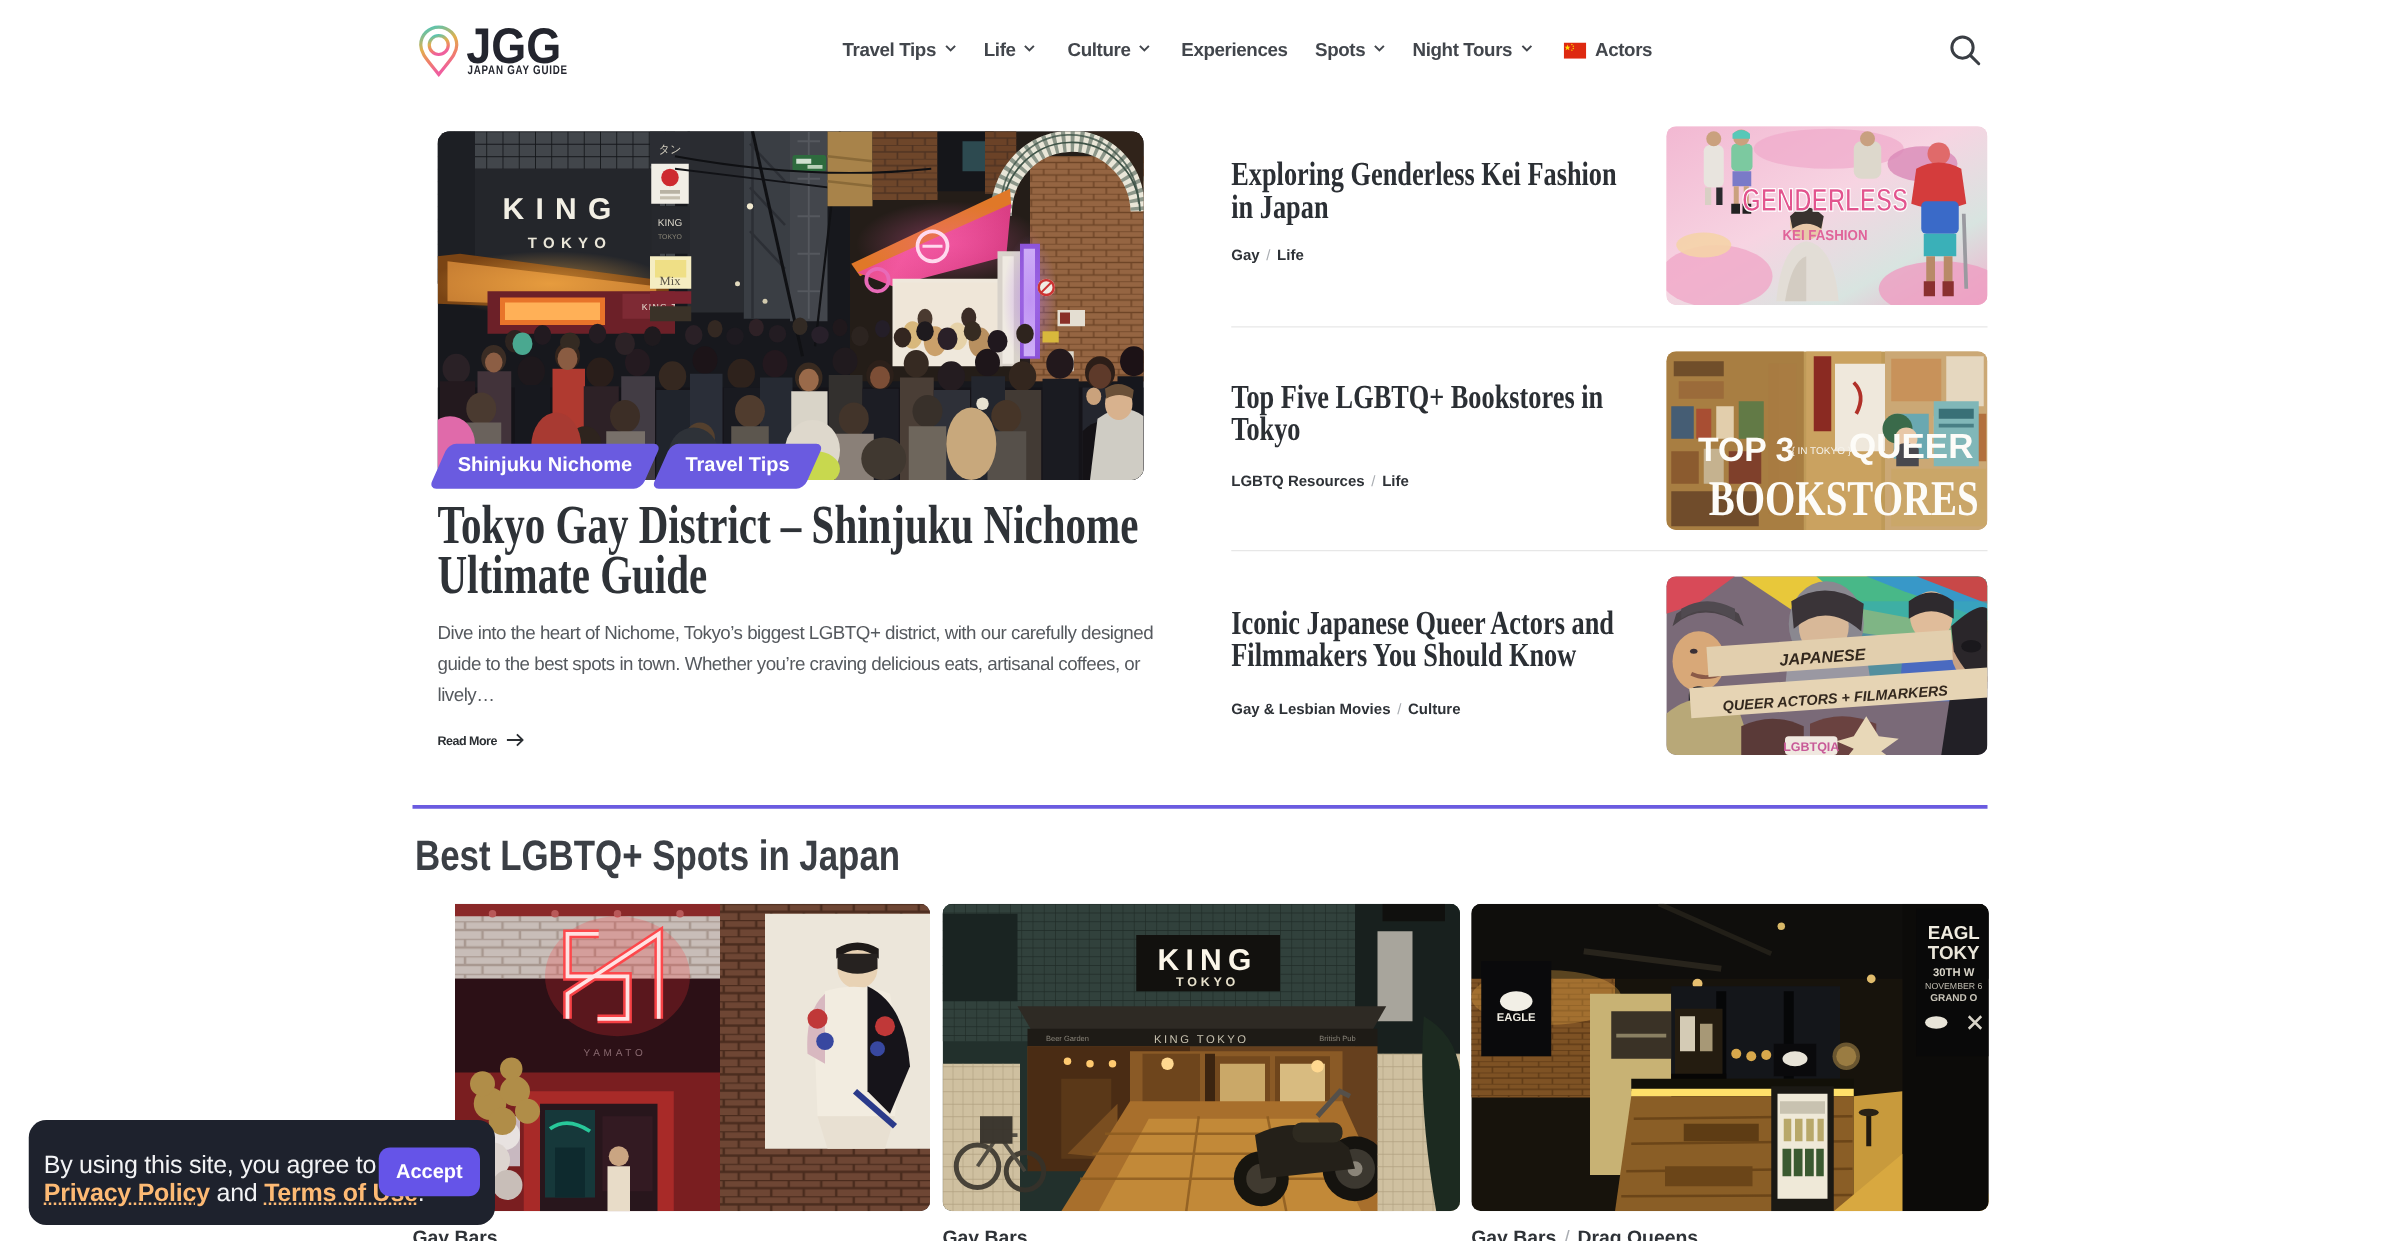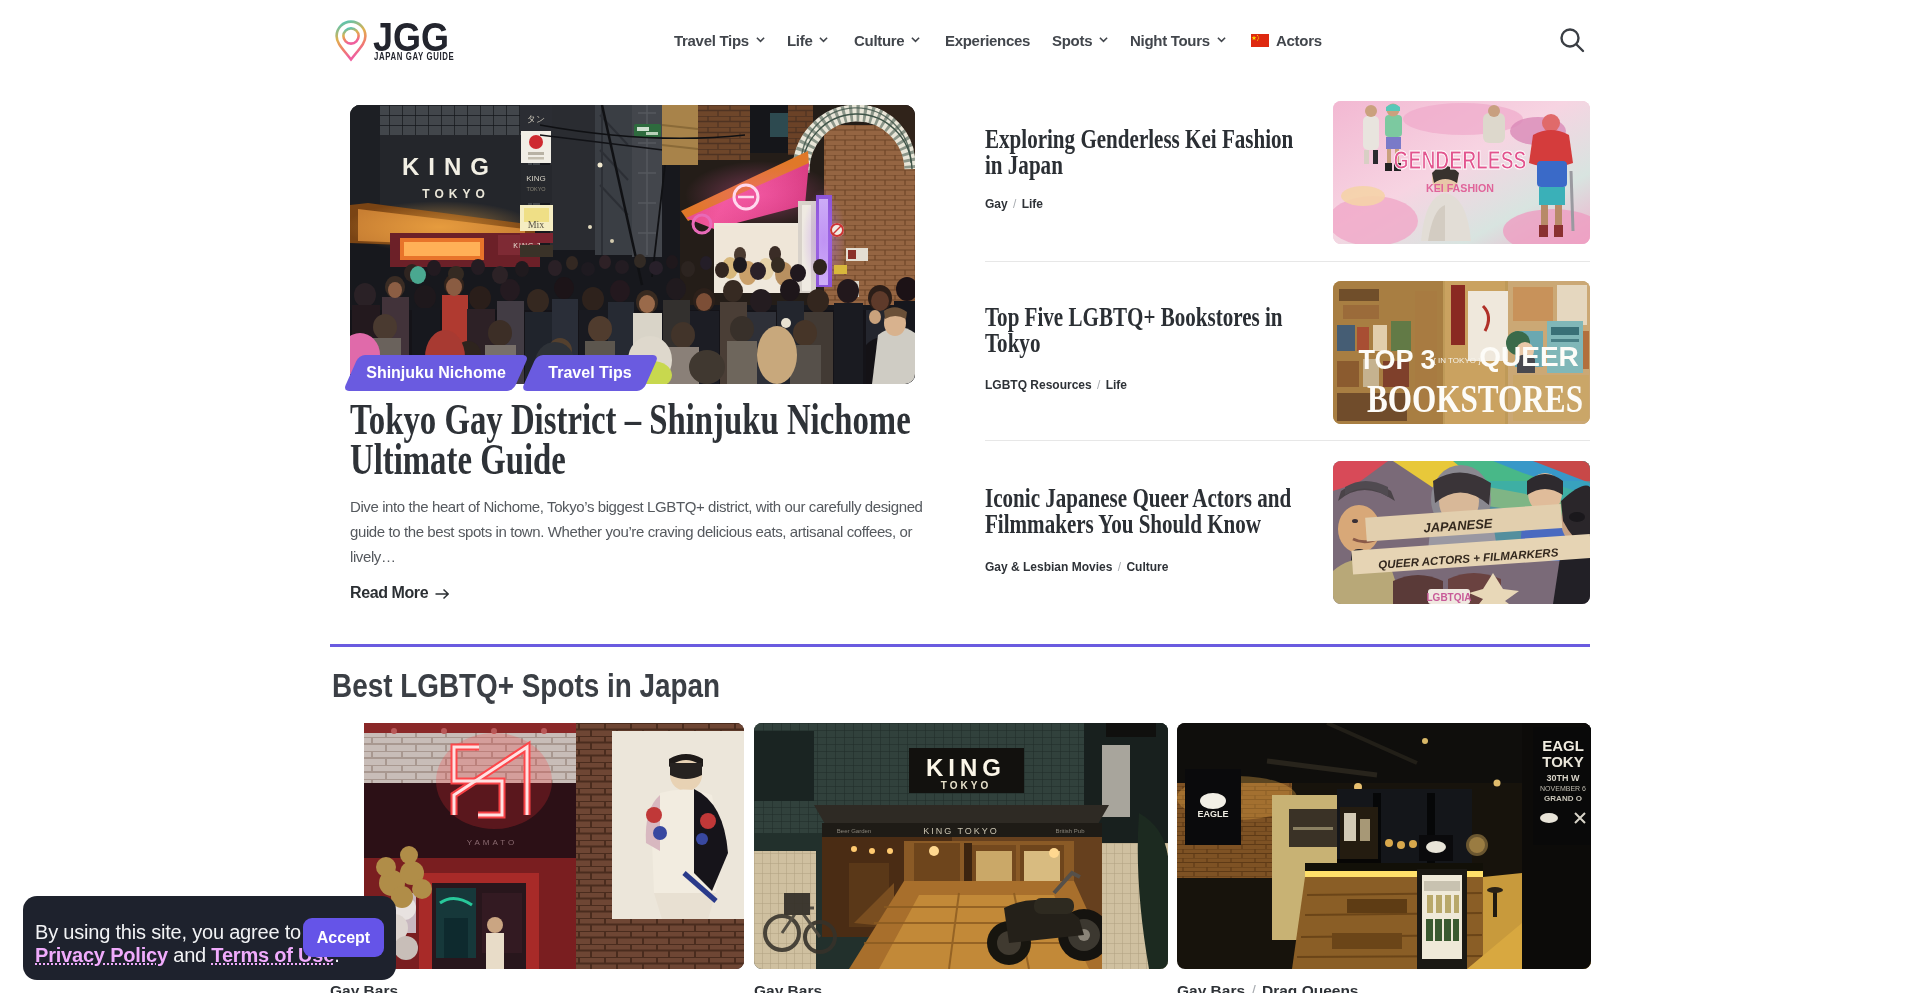--- a/index.html
+++ b/index.html
@@ -17,41 +17,41 @@
 
 
 #hero { left:350px; top:105px; width:565px; height:279px; border-radius:10px; overflow:hidden; }
 #tags { left:341px; top:355px; height:36px; }
 .tag { position:absolute; top:0; height:36px; background:#6a5be0; transform:skewX(-24deg); border-radius:6px;
   color:#fff; font-weight:bold; font-size:16px; }
 .tag span { display:block; transform:skewX(24deg); line-height:36px; text-align:center; }
 #feat-title { left:350px; top:400px; width:800px; font-family:"Liberation Serif", serif; font-weight:bold;
   font-size:44px; line-height:40px; color:#2e3237; transform:scaleX(0.745); transform-origin:left; white-space:nowrap; }
 #feat-p { left:350px; top:494px; width:578px; font-size:15px; line-height:25px; color:#55595e; letter-spacing:-0.4px; }
-#feat-more { left:350px; top:584px; font-size:16px; letter-spacing:-0.4px; font-weight:bold; color:#2b2f33; }
+#feat-more { left:350px; top:584px; font-size:10px; letter-spacing:-0.4px; font-weight:bold; color:#2b2f33; }
 
 
 .sthumb { left:1333px; width:257px; height:143px; border-radius:8px; overflow:hidden; }
 .stitle { left:985px; width:420px; font-family:"Liberation Serif", serif; font-weight:bold; font-size:27px;
   line-height:26px; color:#2b2f34; transform:scaleX(0.78); transform-origin:left; }
 .scats { left:985px; font-size:12px; font-weight:bold; color:#2e3237; }
 .scats .sl { color:#a9adb2; font-weight:normal; padding:0 2px; }
 .sep { left:985px; width:605px; height:1px; background:#e7e7e7; }
 
 
 #phr { left:330px; top:644px; width:1260px; height:3px; background:#6a5be0; }
 #h2 { left:332px; top:668px; font-size:34px; line-height:34px; font-weight:bold; color:#3b3f45; transform:scaleX(0.82); transform-origin:left; white-space:nowrap; }
 .card-img { top:723px; width:414px; height:246px; border-radius:8px; overflow:hidden; }
 .card-cap { top:982px; font-size:15.5px; font-weight:bold; color:#2e3237; }
 .card-cap .sl { color:#a9adb2; font-weight:normal; padding:0 2px; }
 
 
 #cookie { left:23px; top:896px; width:373px; height:84px; background:#1e222d; border-radius:14px; }
 #cookie .txt { position:absolute; left:12px; top:25px; font-size:20px; line-height:23px; color:#f2f3f5; letter-spacing:-0.2px; }
-#cookie a { color:#f0abfc; text-decoration:underline; text-decoration-style:dotted; font-weight:bold; }
+#cookie a { color:#fdba74; text-decoration:underline; text-decoration-style:dotted; font-weight:bold; }
 #accept { position:absolute; left:280px; top:22px; width:81px; height:39px; background:#6554e8; border-radius:9px;
   color:#fff; font-size:16px; font-weight:bold; text-align:center; line-height:39px; }
 </style>
 </head>
 <body>
 
 <svg id="logo-pin" class="abs" width="34" height="44" viewBox="0 0 34 44">
   <defs>
     <linearGradient id="ping" x1="0" y1="0" x2="0.3" y2="1">
       <stop offset="0" stop-color="#3ec8c3"></stop>

